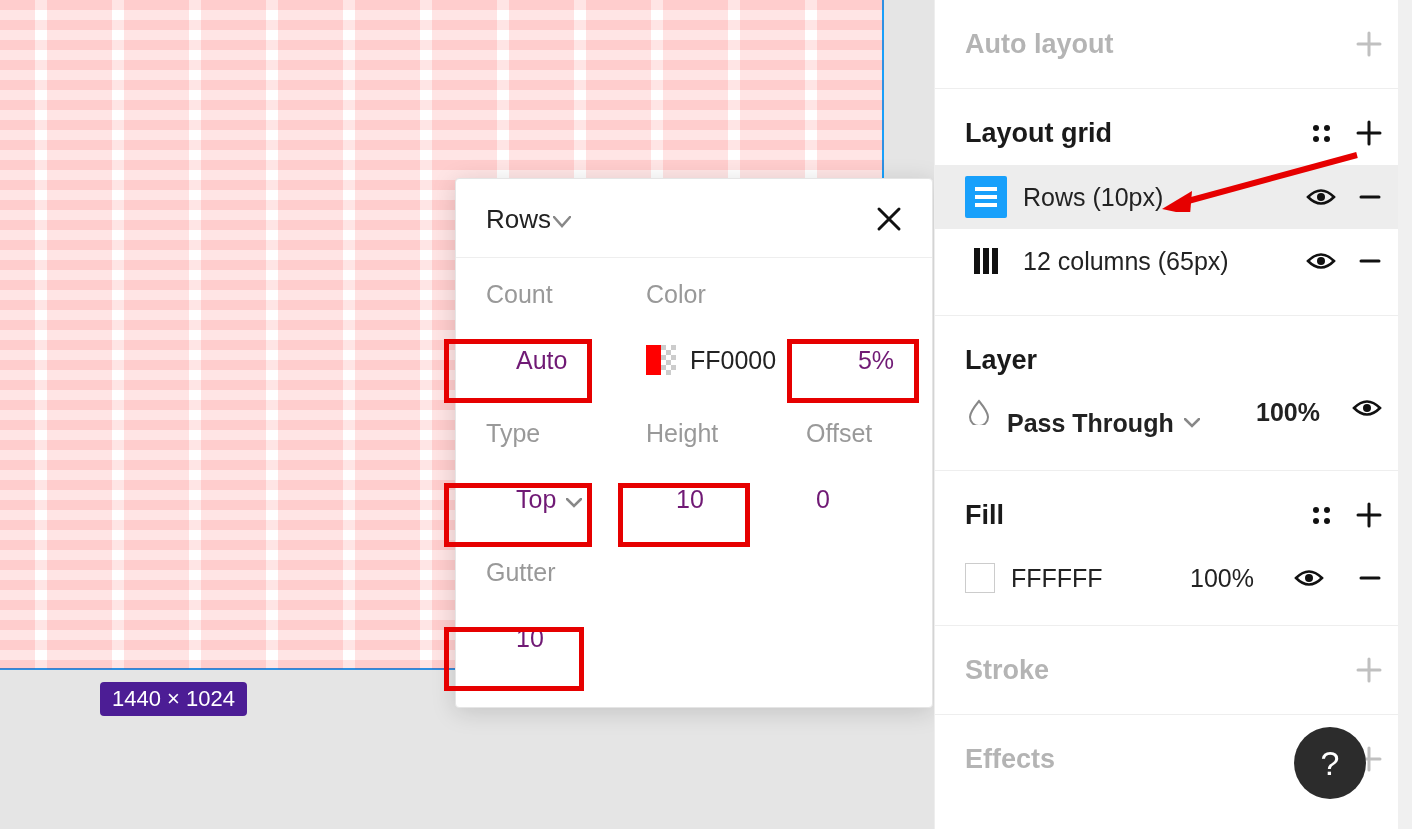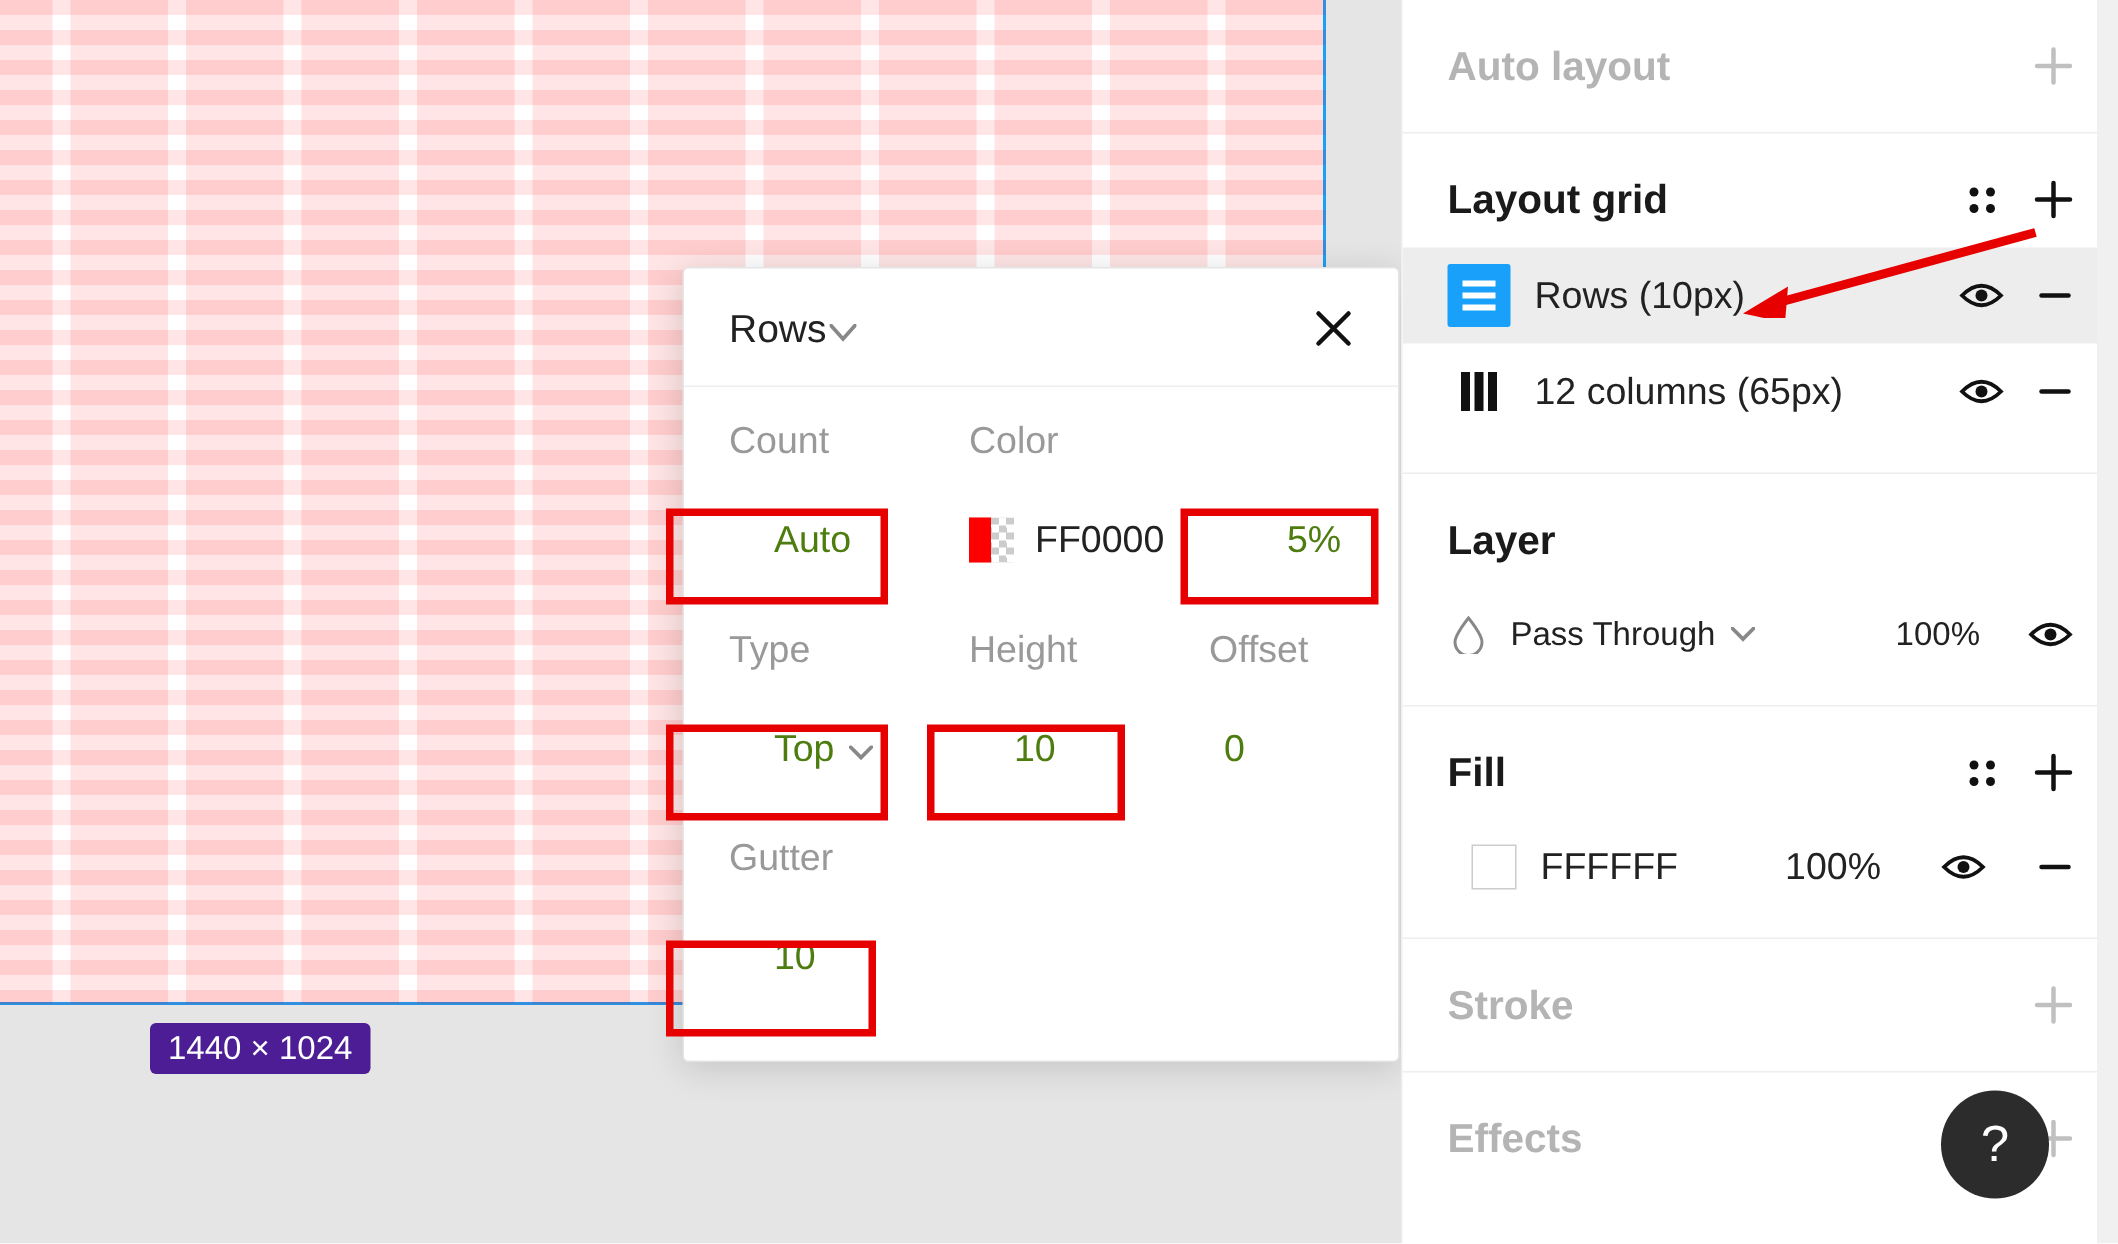--- a/index.html
+++ b/index.html
@@ -57,21 +57,21 @@
   .chev { color: #777; }
   .close-x svg { display: block; }
   .close-x { color: #111; }
 
   .pop-body { padding: 22px 30px; flex: 1; }
   .row3 { display: grid; grid-template-columns: 160px 160px 140px; gap: 0; margin-bottom: 14px; align-items: center; }
   .lbl { font-size: 25px; color: #999; margin-bottom: 10px; }
 
   .val-box {
     display: flex; align-items: center; height: 54px;
-    font-size: 25px; color: #4d7c0f;
+    font-size: 25px; color: #701a75;
   }
   .val-box.center { justify-content: center; }
   .with-chev { gap: 10px; align-items: center; }
 
   .color-swatch {
     width: 30px; height: 30px; display: inline-block;
     background: linear-gradient(to right, #ff0000 50%, transparent 50%),
       repeating-conic-gradient(#ccc 0 25%, #fff 0 50%);
     background-size: 100% 100%, 10px 10px;
     margin-right: 14px;
@@ -109,29 +109,29 @@
   .grid-icon {
     width: 42px; height: 42px; display: inline-flex; align-items: center; justify-content: center;
     border-radius: 2px;
   }
   .grid-icon.rows-ic { background: #18a0fb; }
   .grid-icon.cols-ic { background: transparent; }
   .grid-label { font-size: 25px; color: #222; flex: 1; }
   .item-ctrls { display: flex; align-items: center; gap: 22px; color: #111; }
 
   .layer-row {
-    display: flex; align-items: center; gap: 14px; height: 50px; margin-top: 16px;
-    font-size: 22px; color: #222;
+    display: flex; gap: 14px; height: 50px; margin-top: 16px;
+    font-size: 25px; color: #222; font-weight: bold;
   }
   .drop-ic { width: 28px; height: 28px; display:inline-flex; align-items:center; justify-content:center; color:#888; }
   .spacer { flex: 1; }
 
   .fill-row {
     display: flex; align-items: center; gap: 16px; height: 50px; margin-top: 16px;
-    font-size: 25px; color: #222; margin-left: 16px;
+    font-size: 25px; color: #222;
   }
   .fill-swatch { width: 30px; height: 30px; border: 1px solid #ccc; background: #fff; }
 
   .fourdots { width: 22px; height: 22px; display:inline-flex; flex-wrap:wrap; gap:5px; align-content:center; justify-content:center; }
   .fourdots span { width: 6px; height: 6px; background:#111; border-radius:50%; }
 
   .plus-ic, .minus-ic, .eye-ic { display:inline-flex; }
 
   .help-fab {
     position: absolute; bottom: 30px; right: 46px; width: 72px; height: 72px;

